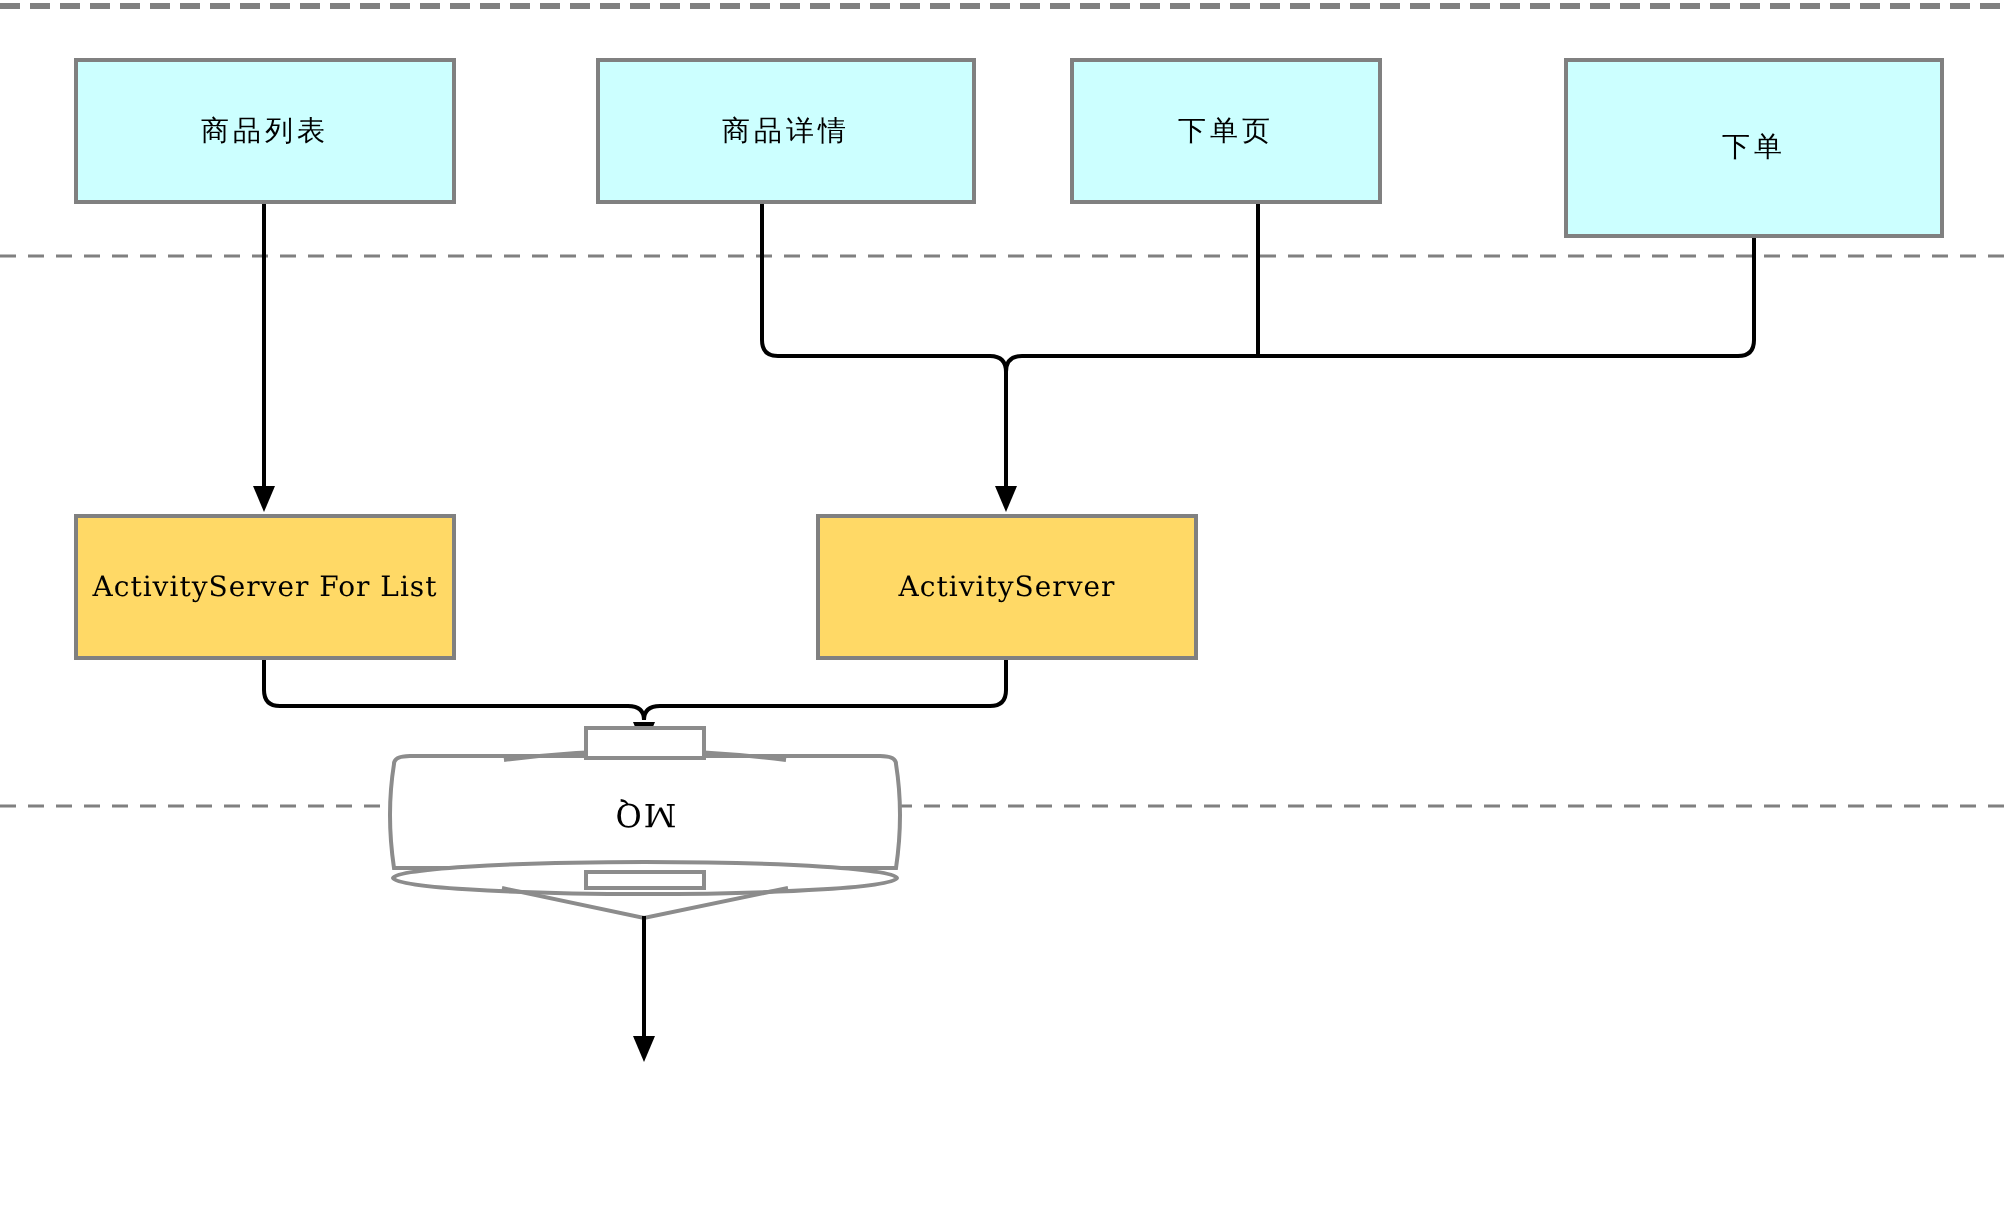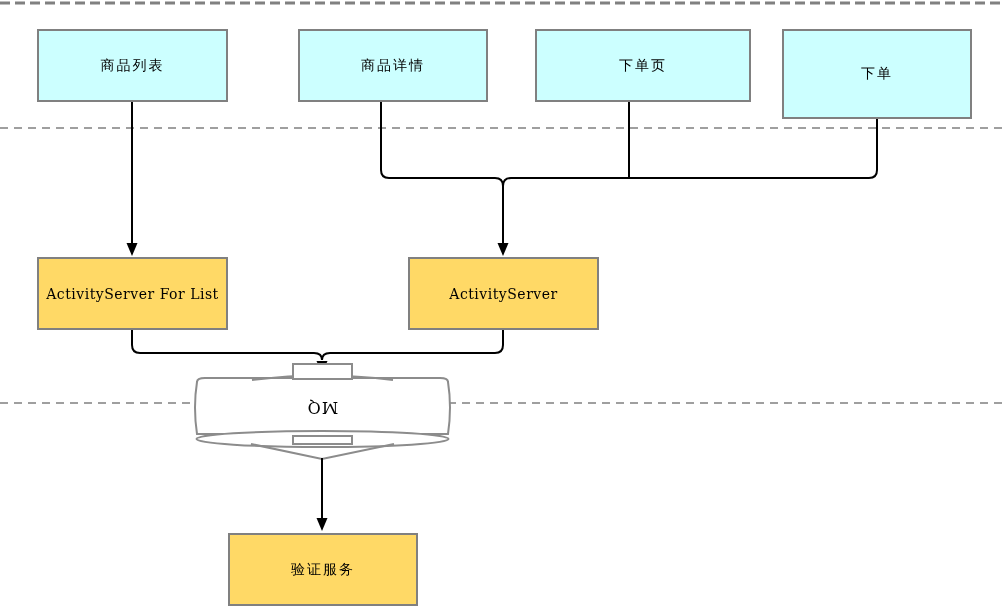--- a/index.html
+++ b/index.html
@@ -67,33 +67,30 @@
     <path class="wire" d="M322,458 L322,518"></path>
     <polygon class="arrowhead" points="322,531 316.5,518 327.5,518"></polygon>
   </svg>
 
   <div class="node client" style="left:37px;top:29px;width:191px;height:73px;">
     <span>商品列表</span>
   </div>
   <div class="node client" style="left:286px;top:29px;width:190px;height:73px;margin-left:12px;">
     <span>商品详情</span>
   </div>
-  <div class="node client" style="left:535px;top:29px;width:216px;height:73px;">
+  <div class="node client" style="left:535px;top:29px;width:156px;height:73px;">
     <span>下单页</span>
   </div>
   <div class="node client" style="left:782px;top:29px;width:190px;height:90px;">
     <span>下单</span>
   </div>
 
   <div class="node server" style="left:37px;top:257px;width:191px;height:73px;justify-content:center;">
     <span>ActivityServer For List</span>
   </div>
   <div class="node server" style="left:408px;top:257px;width:191px;height:73px;">
     <span>ActivityServer</span>
   </div>
 
   <div class="mq-label">MQ</div>
 
-  <div class="node server" style="left:228px;top:533px;width:190px;height:73px;letter-spacing:2px;">
-    <span>验证服务</span>
-  </div>
 
 </div>
 
 </body></html>

